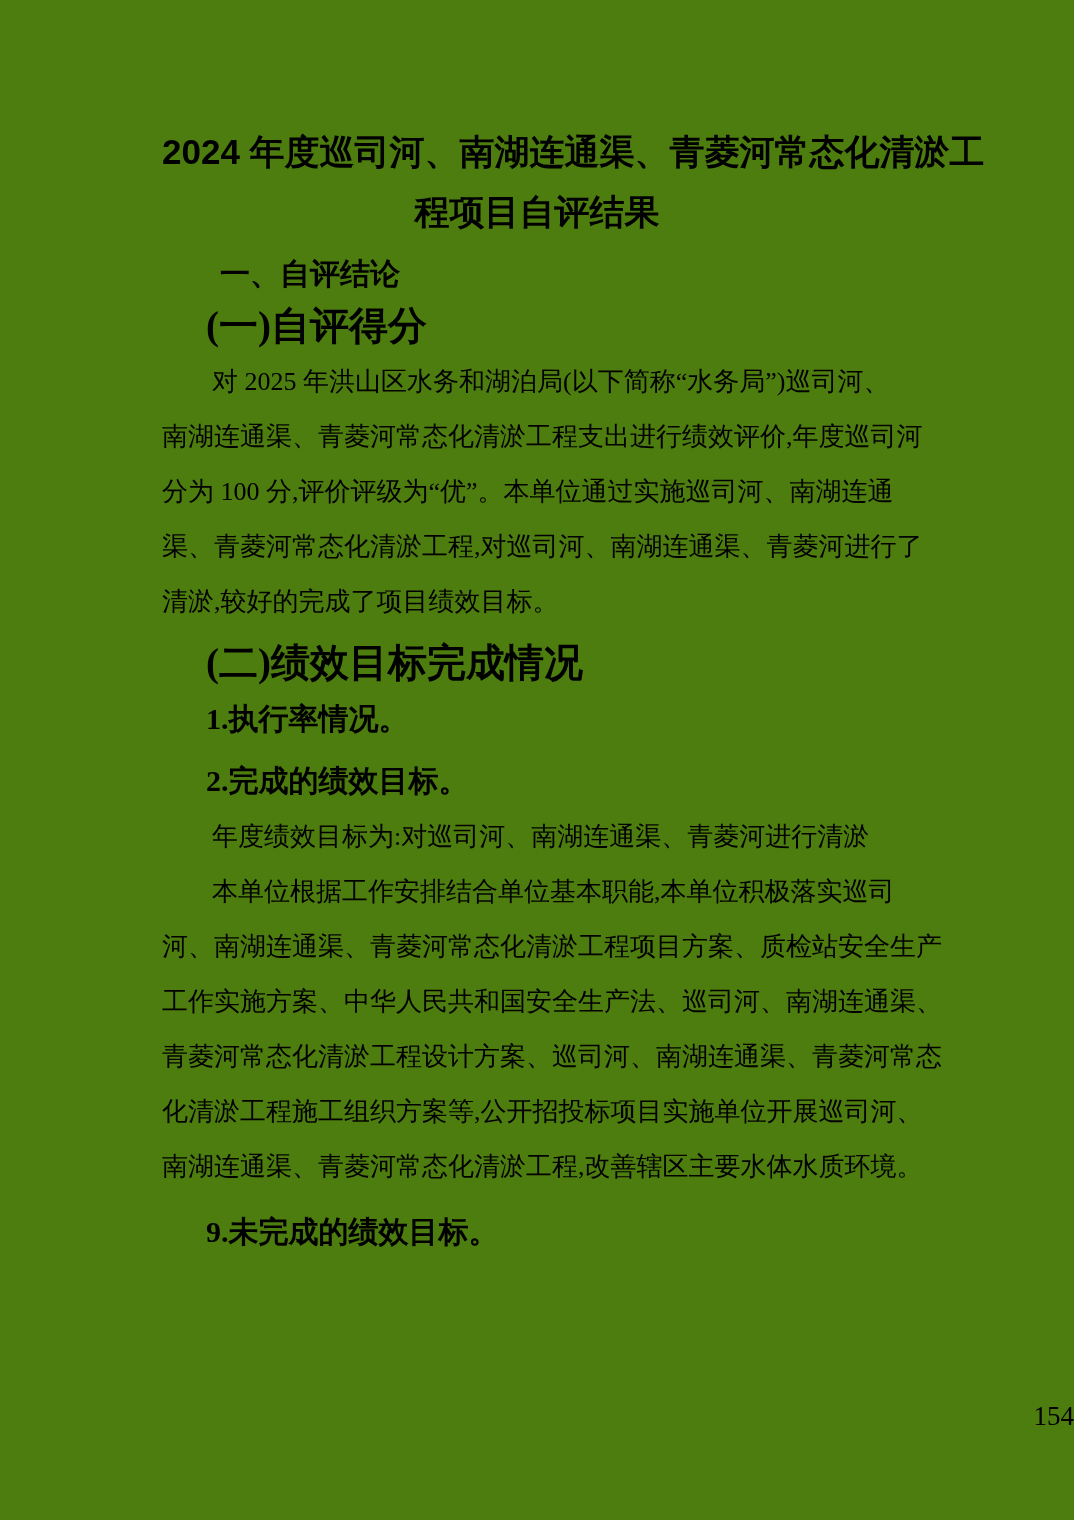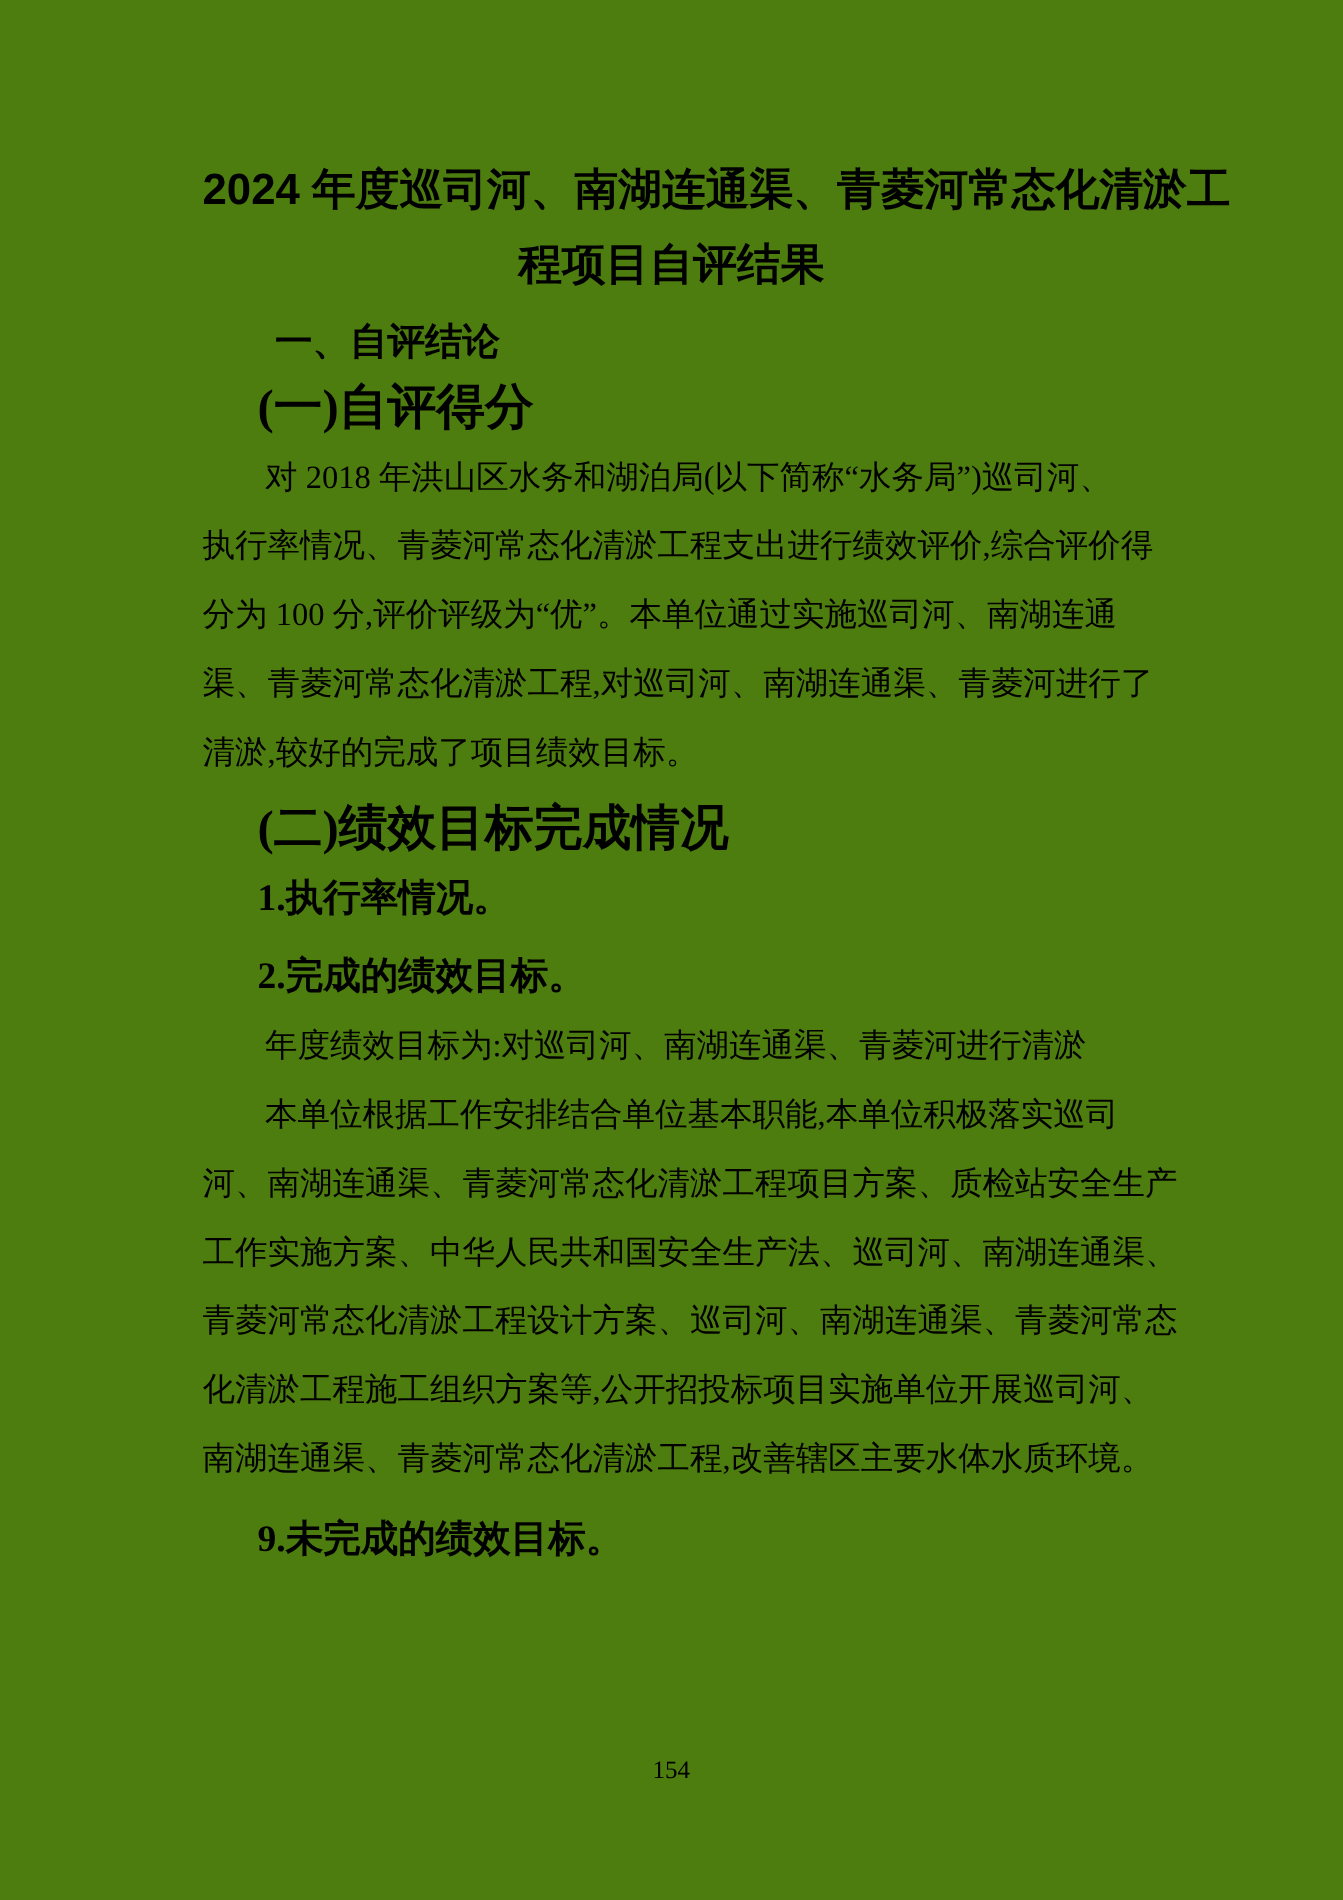--- a/index.html
+++ b/index.html
@@ -58,43 +58,43 @@
     font-size: 26px;
     line-height: 55px;
     white-space: nowrap;
   }
   .line.first { padding-left: 50px; }
   .page-number {
     position: absolute;
     bottom: 92px;
     left: 0;
     right: 0;
-    text-align: center;
-    font-size: 20px;
+    text-align: right;
+    font-size: 27px;
     line-height: 24px;
   }
 </style>
 </head>
 <body>
 
 <div class="page">
   <div class="content">
 
     <div class="doc-title">
       <div>2024 年度巡司河、南湖连通渠、青菱河常态化清淤工</div>
       <div>程项目自评结果</div>
     </div>
 
     <div class="h-level1">一、自评结论</div>
 
     <div class="h-level2">(一)自评得分</div>
 
     <div>
-      <div class="line first">对 2018 年洪山区水务和湖泊局(以下简称“水务局”)巡司河、</div>
-      <div class="line">执行率情况、青菱河常态化清淤工程支出进行绩效评价,综合评价得</div>
+      <div class="line first">对 2025 年洪山区水务和湖泊局(以下简称“水务局”)巡司河、</div>
+      <div class="line">南湖连通渠、青菱河常态化清淤工程支出进行绩效评价,年度巡司河</div>
       <div class="line">分为 100 分,评价评级为“优”。本单位通过实施巡司河、南湖连通</div>
       <div class="line">渠、青菱河常态化清淤工程,对巡司河、南湖连通渠、青菱河进行了</div>
       <div class="line">清淤,较好的完成了项目绩效目标。</div>
     </div>
 
     <div class="h-level2 spaced">(二)绩效目标完成情况</div>
 
     <div class="h-level3">1.执行率情况。</div>
 
 

